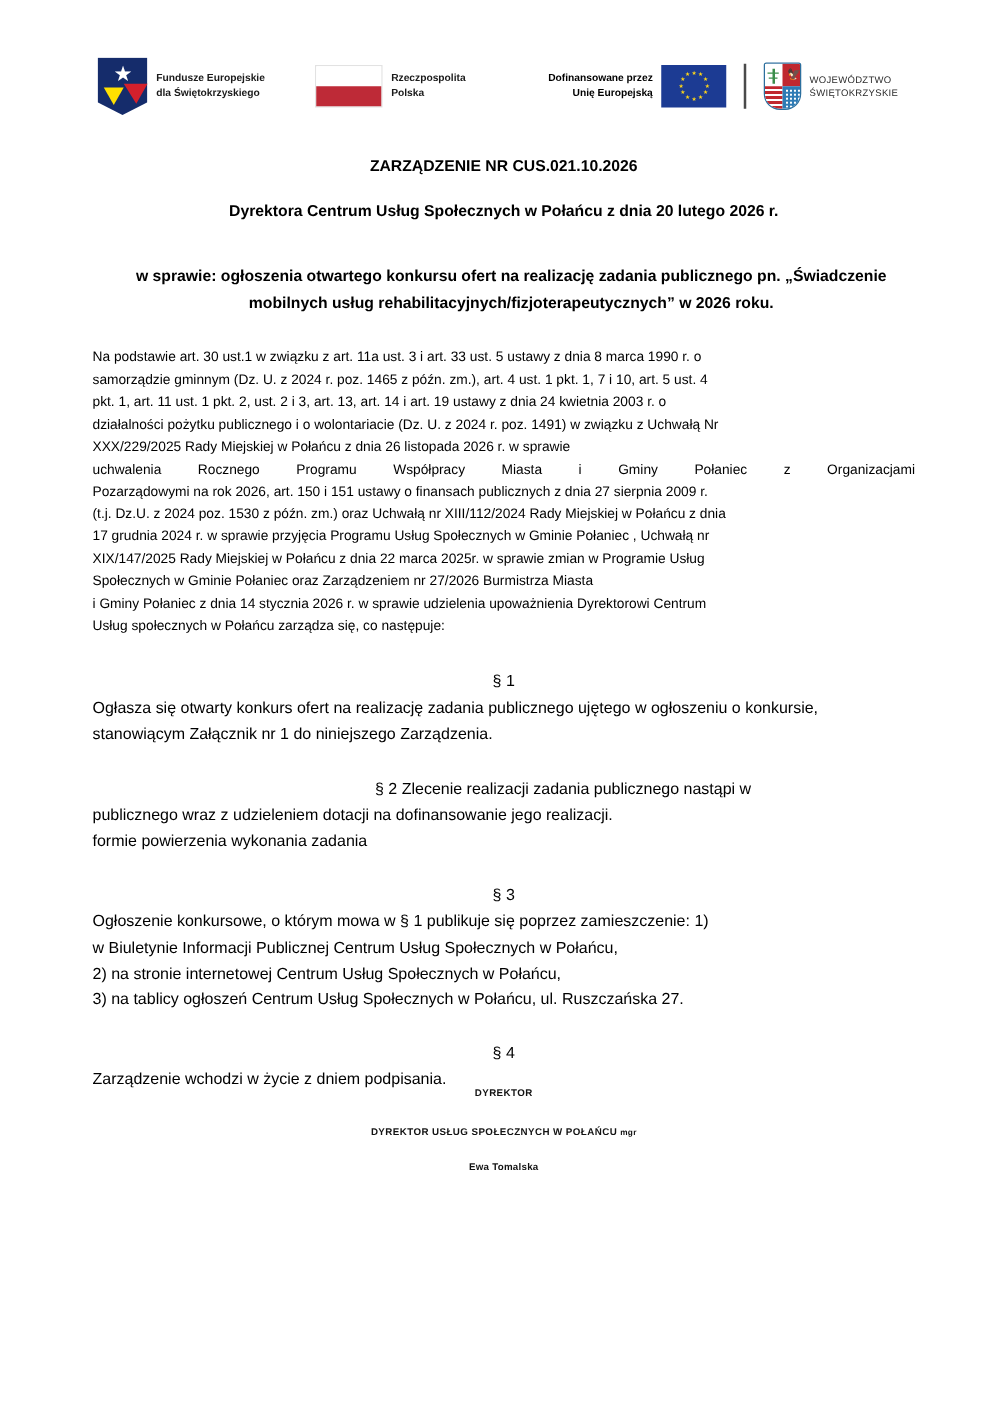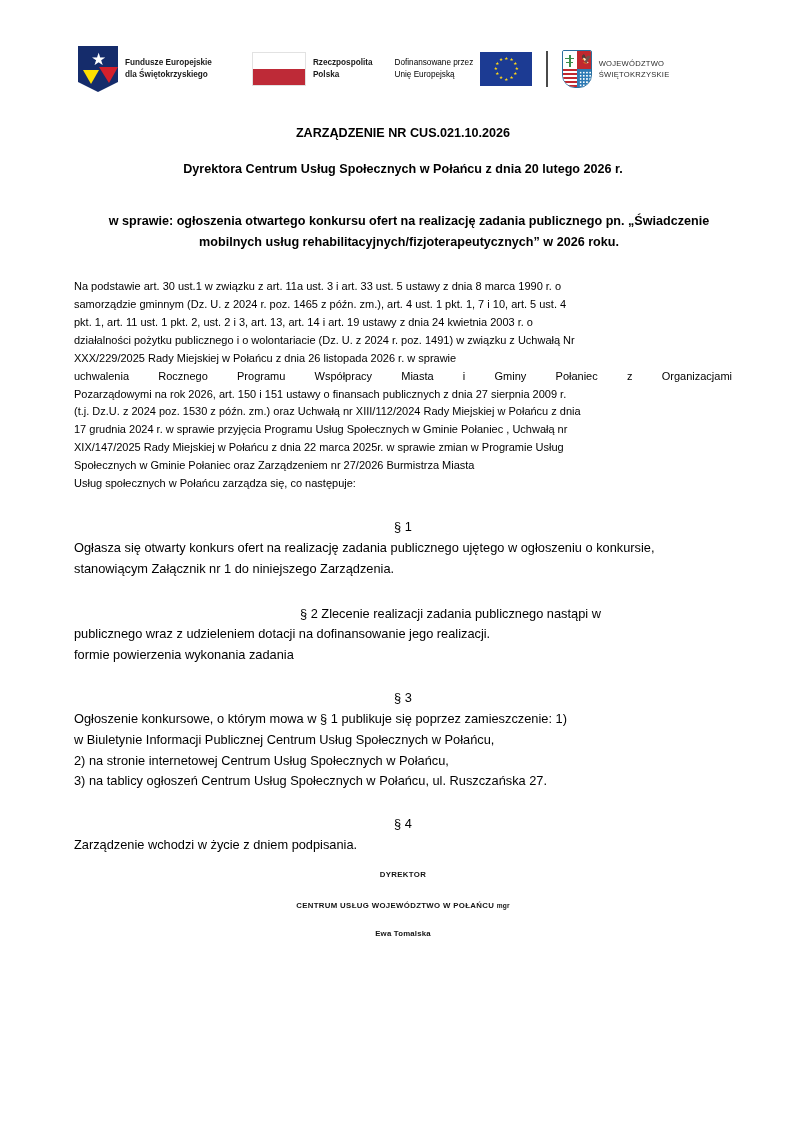--- a/index.html
+++ b/index.html
@@ -92,24 +92,26 @@
     flex: none;
     border: 0.5px solid #e2e2e2;
     box-sizing: border-box;
   }
   .pl-flag .pl-white { height: 50%; background: #ffffff; }
   .pl-flag .pl-red { height: 50%; background: #BE2A37; }
 
   
   .eu-text {
     font-size: 8.2px;
-    font-weight: normal;
+    font-weight: bold;
     line-height: 1.45;
+    text-align: right;
     white-space: nowrap;
     margin-right: 7px;
+    margin-left: 44px;
   }
   .eu-flag {
     position: relative;
     width: 52px;
     height: 34px;
     background: #1C3B93;
     flex: none;
   }
   .eu-flag .eu-star {
     position: absolute;
@@ -363,20 +365,21 @@
       <p>samorządzie gminnym (Dz. U. z 2024 r. poz. 1465 z późn. zm.), art. 4 ust. 1 pkt. 1, 7 i 10, art. 5 ust. 4</p>
       <p>pkt. 1, art. 11 ust. 1 pkt. 2, ust. 2 i 3, art. 13, art. 14 i art. 19 ustawy z dnia 24 kwietnia 2003 r. o</p>
       <p>działalności pożytku publicznego i o wolontariacie (Dz. U. z 2024 r. poz. 1491) w związku z Uchwałą Nr</p>
       <p>XXX/229/2025 Rady Miejskiej w Połańcu z dnia 26 listopada 2026 r. w sprawie</p>
       <p class="p-just">uchwalenia Rocznego Programu Współpracy Miasta i Gminy Połaniec z Organizacjami</p>
       <p>Pozarządowymi na rok 2026, art. 150 i 151 ustawy o finansach publicznych z dnia 27 sierpnia 2009 r.</p>
       <p>(t.j. Dz.U. z 2024 poz. 1530 z późn. zm.) oraz Uchwałą nr XIII/112/2024 Rady Miejskiej w Połańcu z dnia</p>
       <p>17 grudnia 2024 r. w sprawie przyjęcia Programu Usług Społecznych w Gminie Połaniec , Uchwałą nr</p>
       <p>XIX/147/2025 Rady Miejskiej w Połańcu z dnia 22 marca 2025r. w sprawie zmian w Programie Usług</p>
       <p>Społecznych w Gminie Połaniec oraz Zarządzeniem nr 27/2026 Burmistrza Miasta</p>
+      <p>i Gminy Połaniec z dnia 14 stycznia 2026 r. w sprawie udzielenia upoważnienia Dyrektorowi Centrum</p>
       <p>Usług społecznych w Połańcu zarządza się, co następuje:</p>
     </div>
 
     <div class="sec sp-1">
       <div class="sec-mark">§ 1</div>
       <div>Ogłasza się otwarty konkurs ofert na realizację zadania publicznego ujętego w ogłoszeniu o konkursie,</div>
       <div>stanowiącym Załącznik nr 1 do niniejszego Zarządzenia.</div>
     </div>
 
     <div class="sec sp-2">
@@ -396,19 +399,19 @@
     <div class="sec sp-4">
       <div class="sec-mark">§ 4</div>
       <div>Zarządzenie wchodzi w życie z dniem podpisania.</div>
     </div>
 
   </div>
 
   <div class="signature">
     <div class="sig-line sig-role">DYREKTOR</div>
     <div class="sig-line sig-org">
-      <span>CENTRUM USŁUG WOJEWÓDZTWO W POŁAŃCU</span>
+      <span>DYREKTOR USŁUG SPOŁECZNYCH W POŁAŃCU</span>
       <span class="sig-mgr">mgr</span>
     </div>
     <div class="sig-line sig-name">Ewa Tomalska</div>
   </div>
 
 </div>
 
 </body></html>

